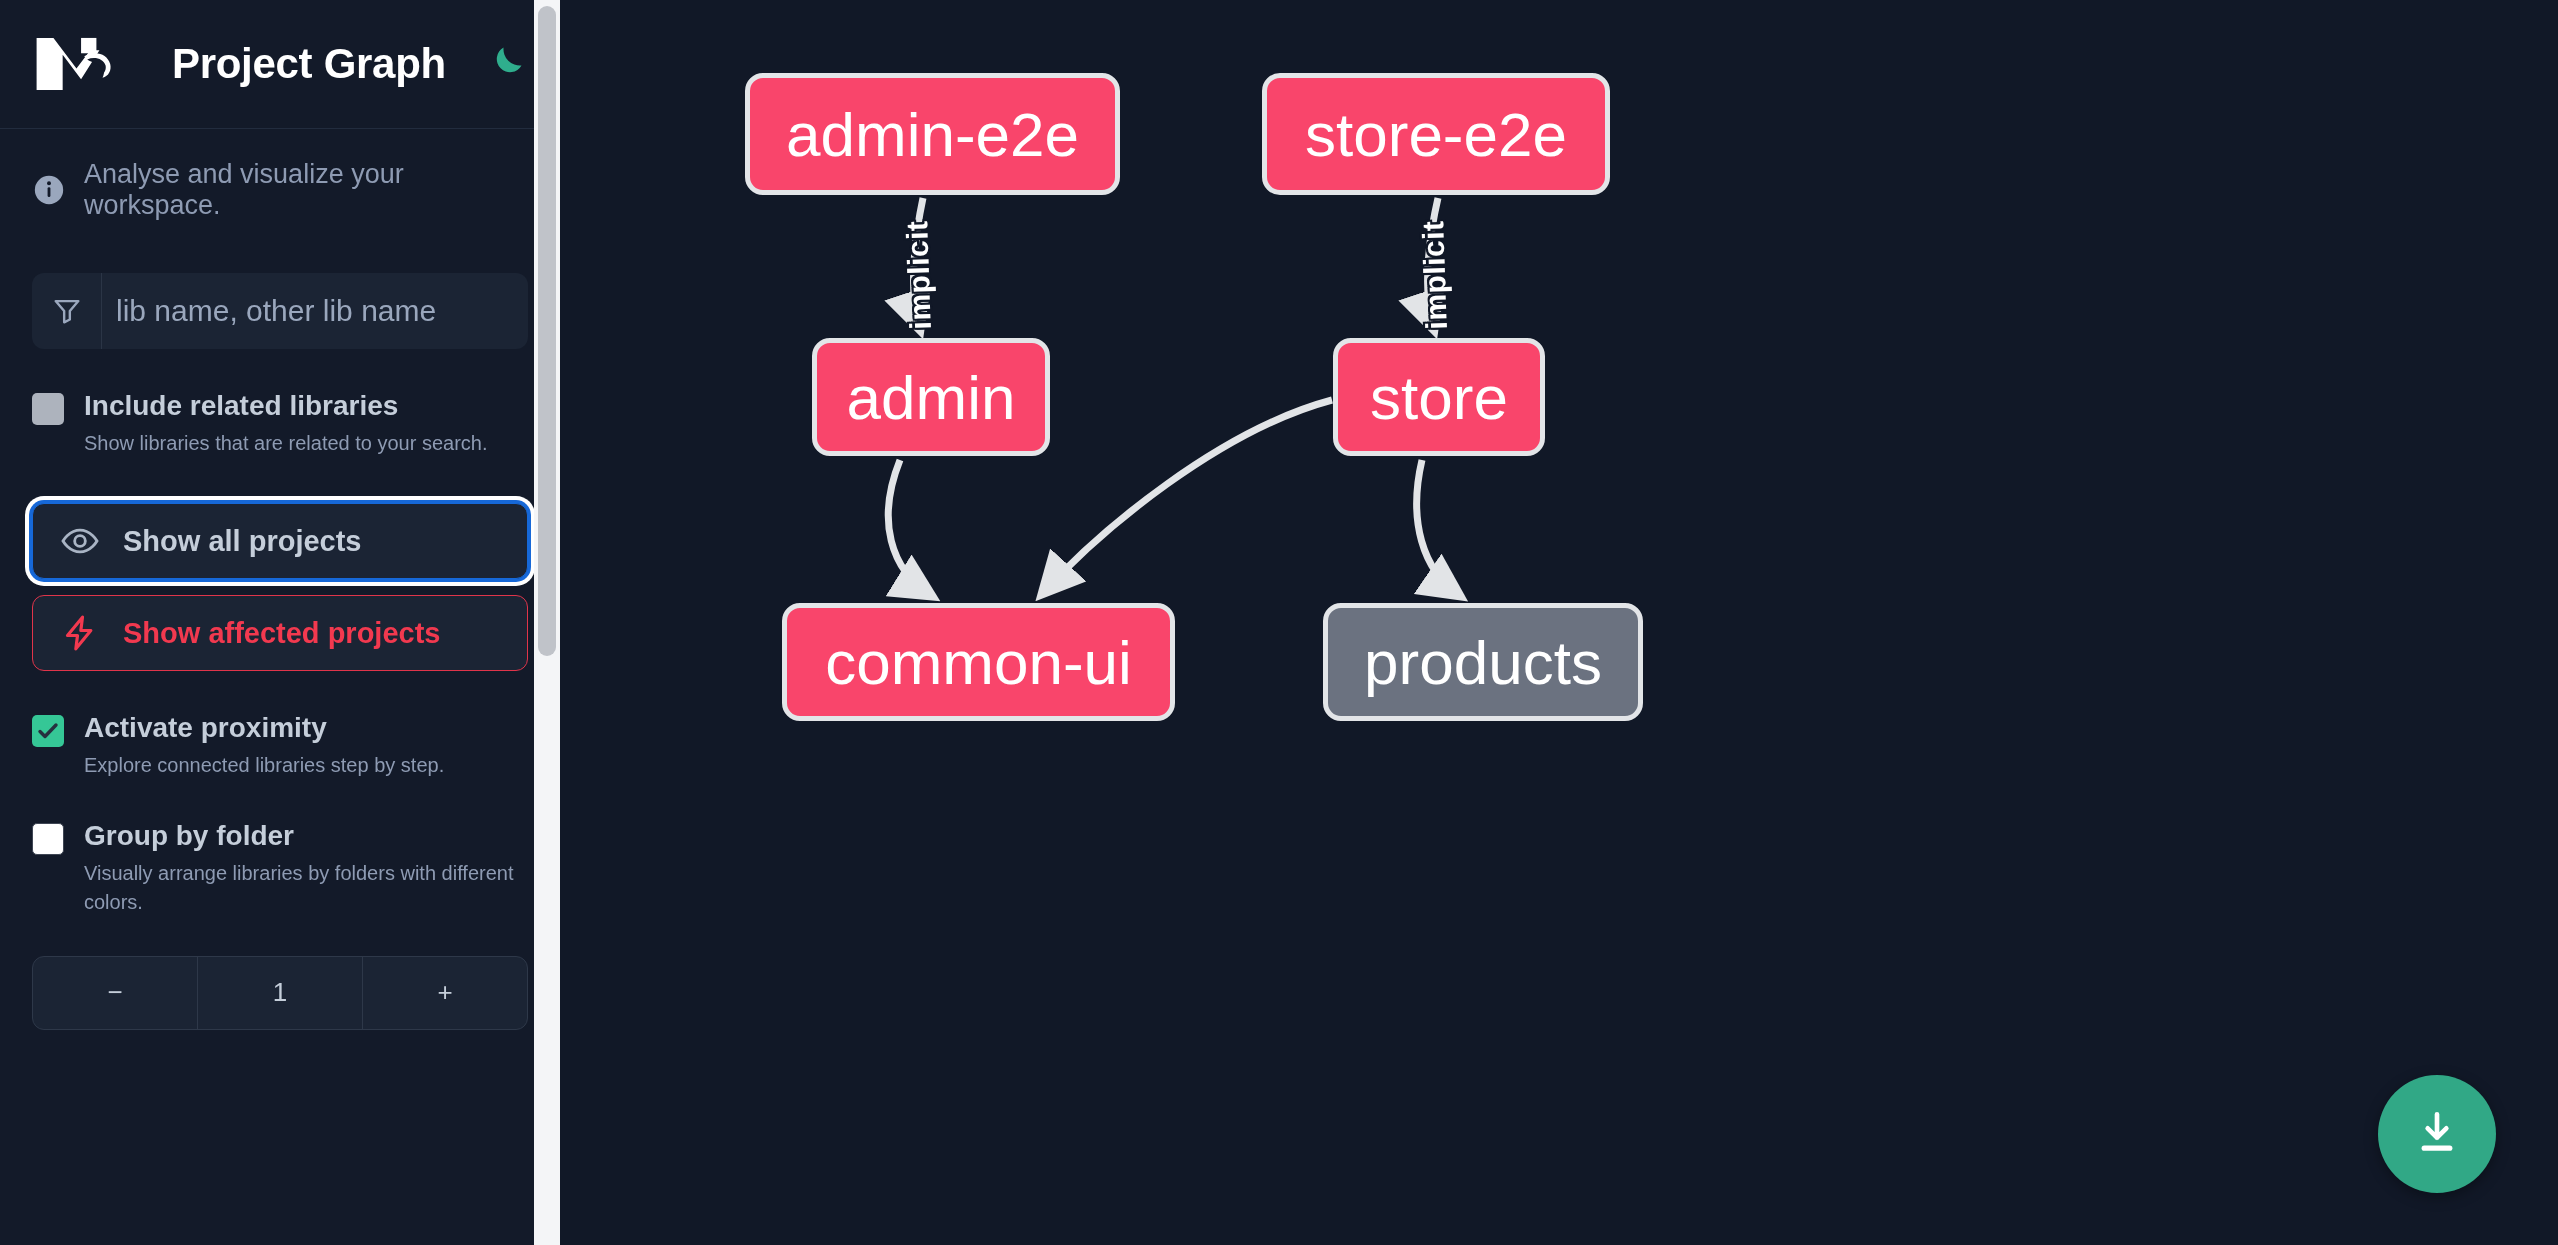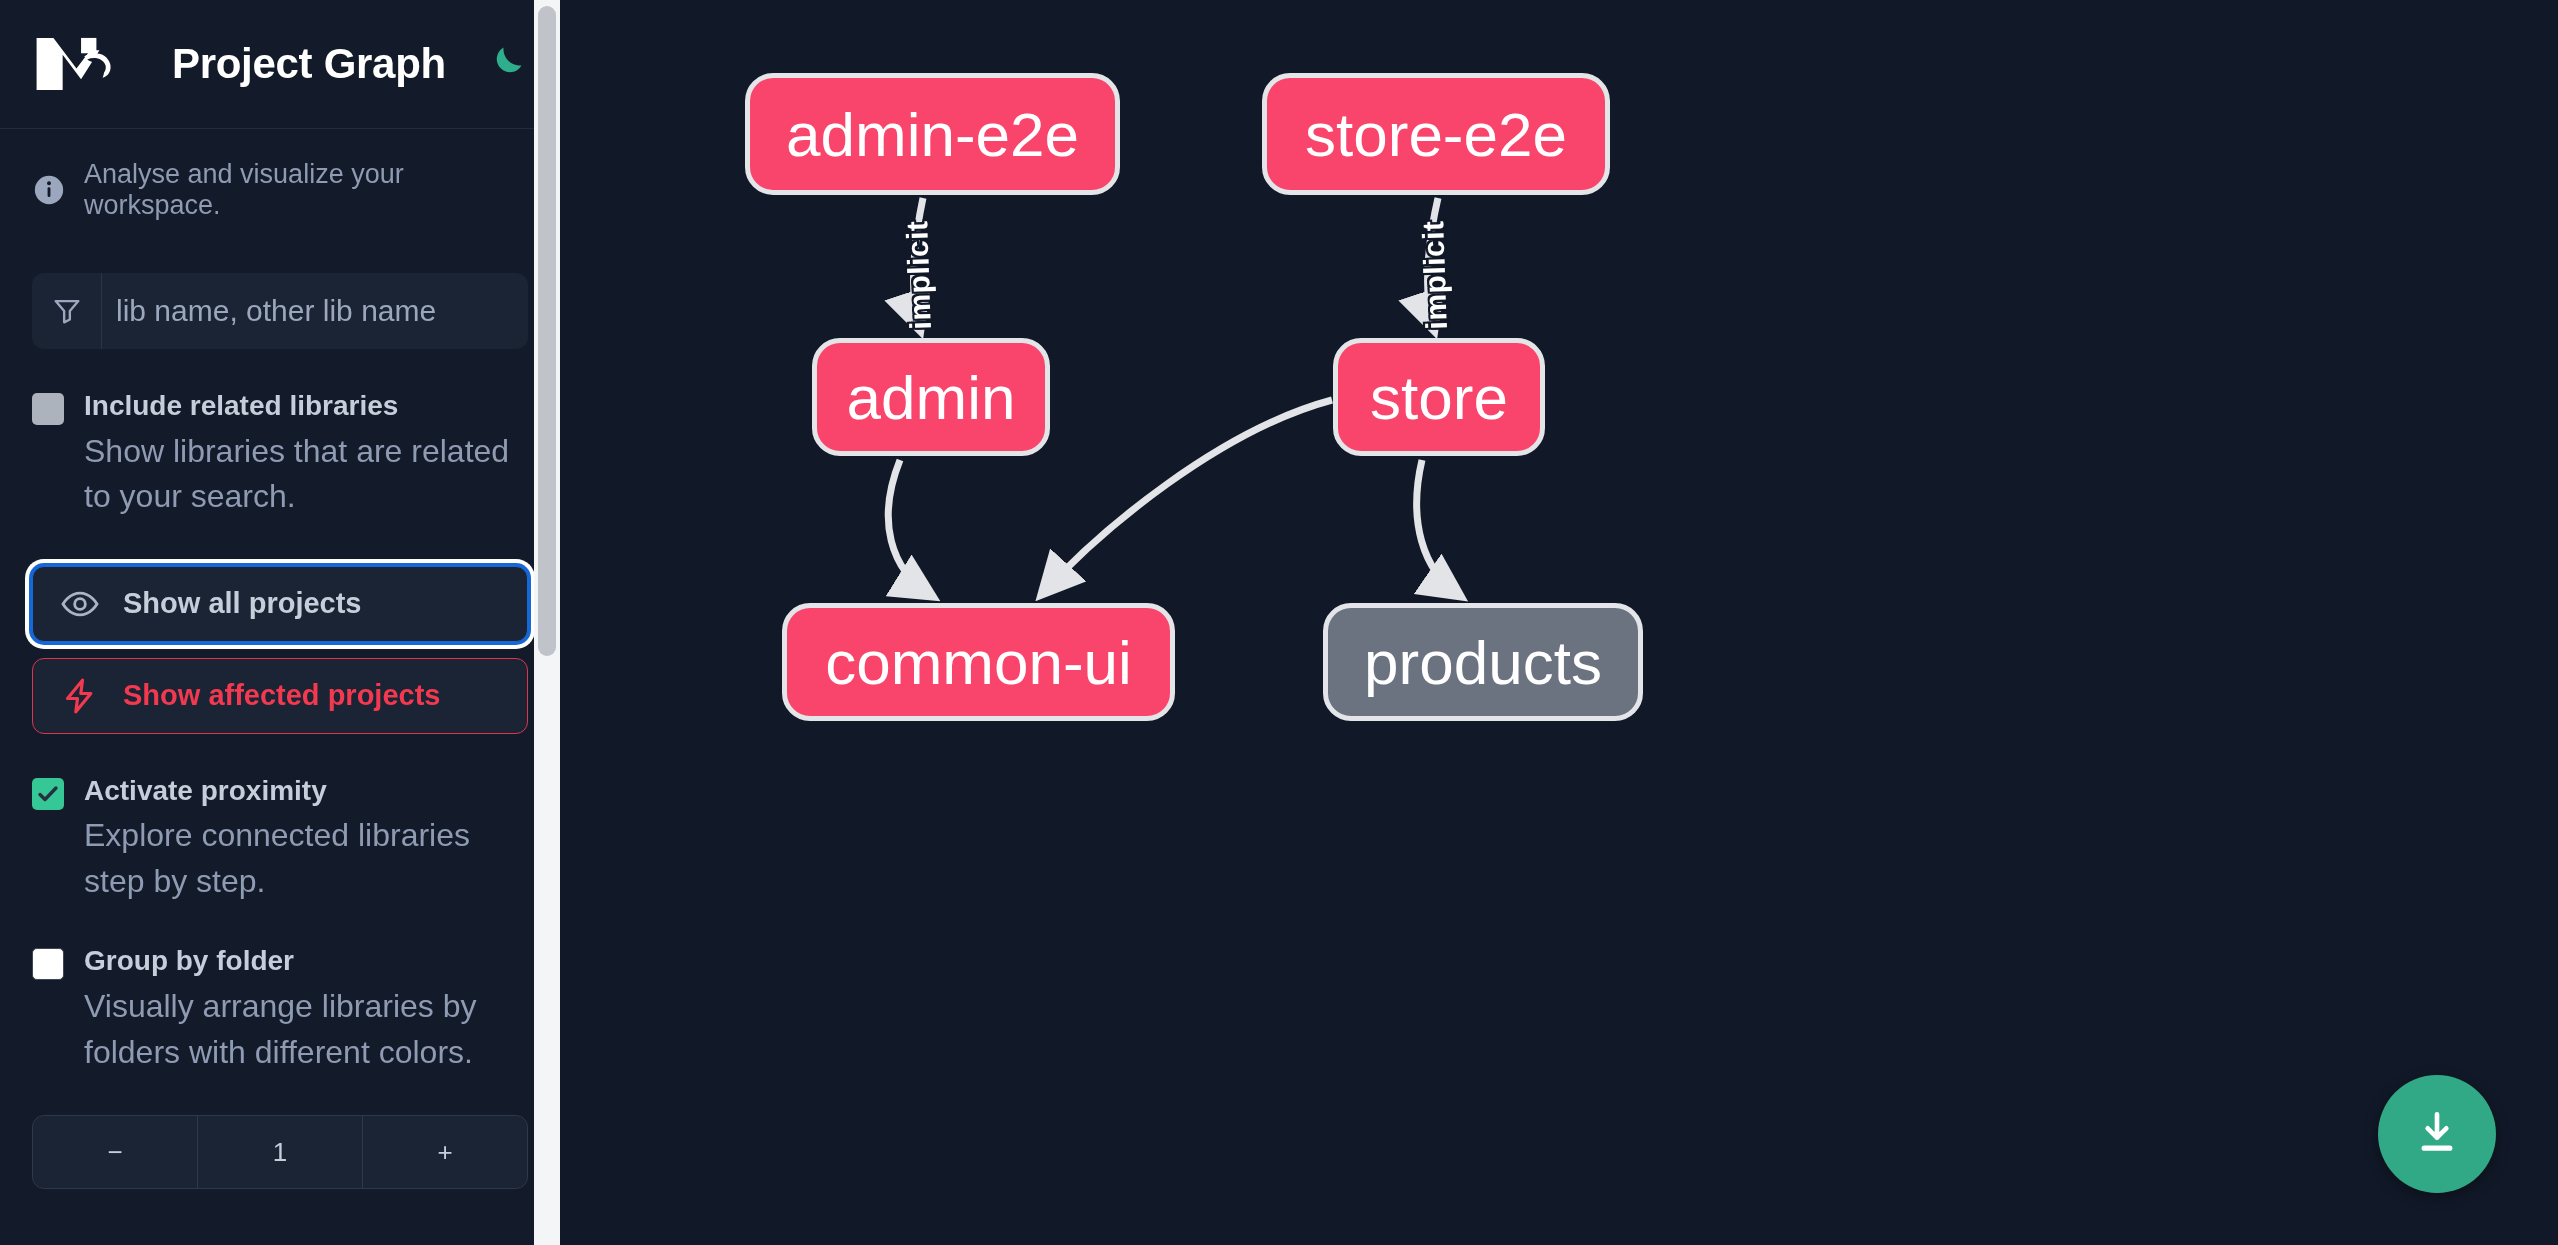--- a/index.html
+++ b/index.html
@@ -103,21 +103,21 @@
   .cb-box.checked svg { position: absolute; top: 4px; left: 4px; }
   .cb-text { flex: 1; }
   .cb-label {
     color: #c5ceda;
     font-size: 28px;
     font-weight: 700;
     line-height: 1.35;
   }
   .cb-desc {
     color: #8e9bb3;
-    font-size: 32px;
+    font-size: 20px;
     line-height: 1.42;
     margin-top: 4px;
   }
 
   
   .btn-stack { margin-top: 46px; display: flex; flex-direction: column; gap: 16px; }
   .gbtn {
     position: relative;
     height: 76px;
     display: flex; align-items: center;
@@ -184,21 +184,21 @@
     flex: 1;
     height: 1245px;
     background: #111827;
     overflow: hidden;
   }
   #graph-svg { position: absolute; top: 0; left: 0; width: 1998px; height: 1245px; }
 
   .node {
     position: absolute;
     display: flex; align-items: center; justify-content: center;
-    border-radius: 28px;
+    border-radius: 18px;
     border: 5px solid #e3e5e8;
     color: #ffffff;
     font-size: 62px;
     font-weight: 400;
     white-space: nowrap;
     cursor: pointer;
     font-family: "Liberation Sans", sans-serif;
   }
   .node.pink { background: #f9456b; }
   .node.gray { background: #6b7280; }

